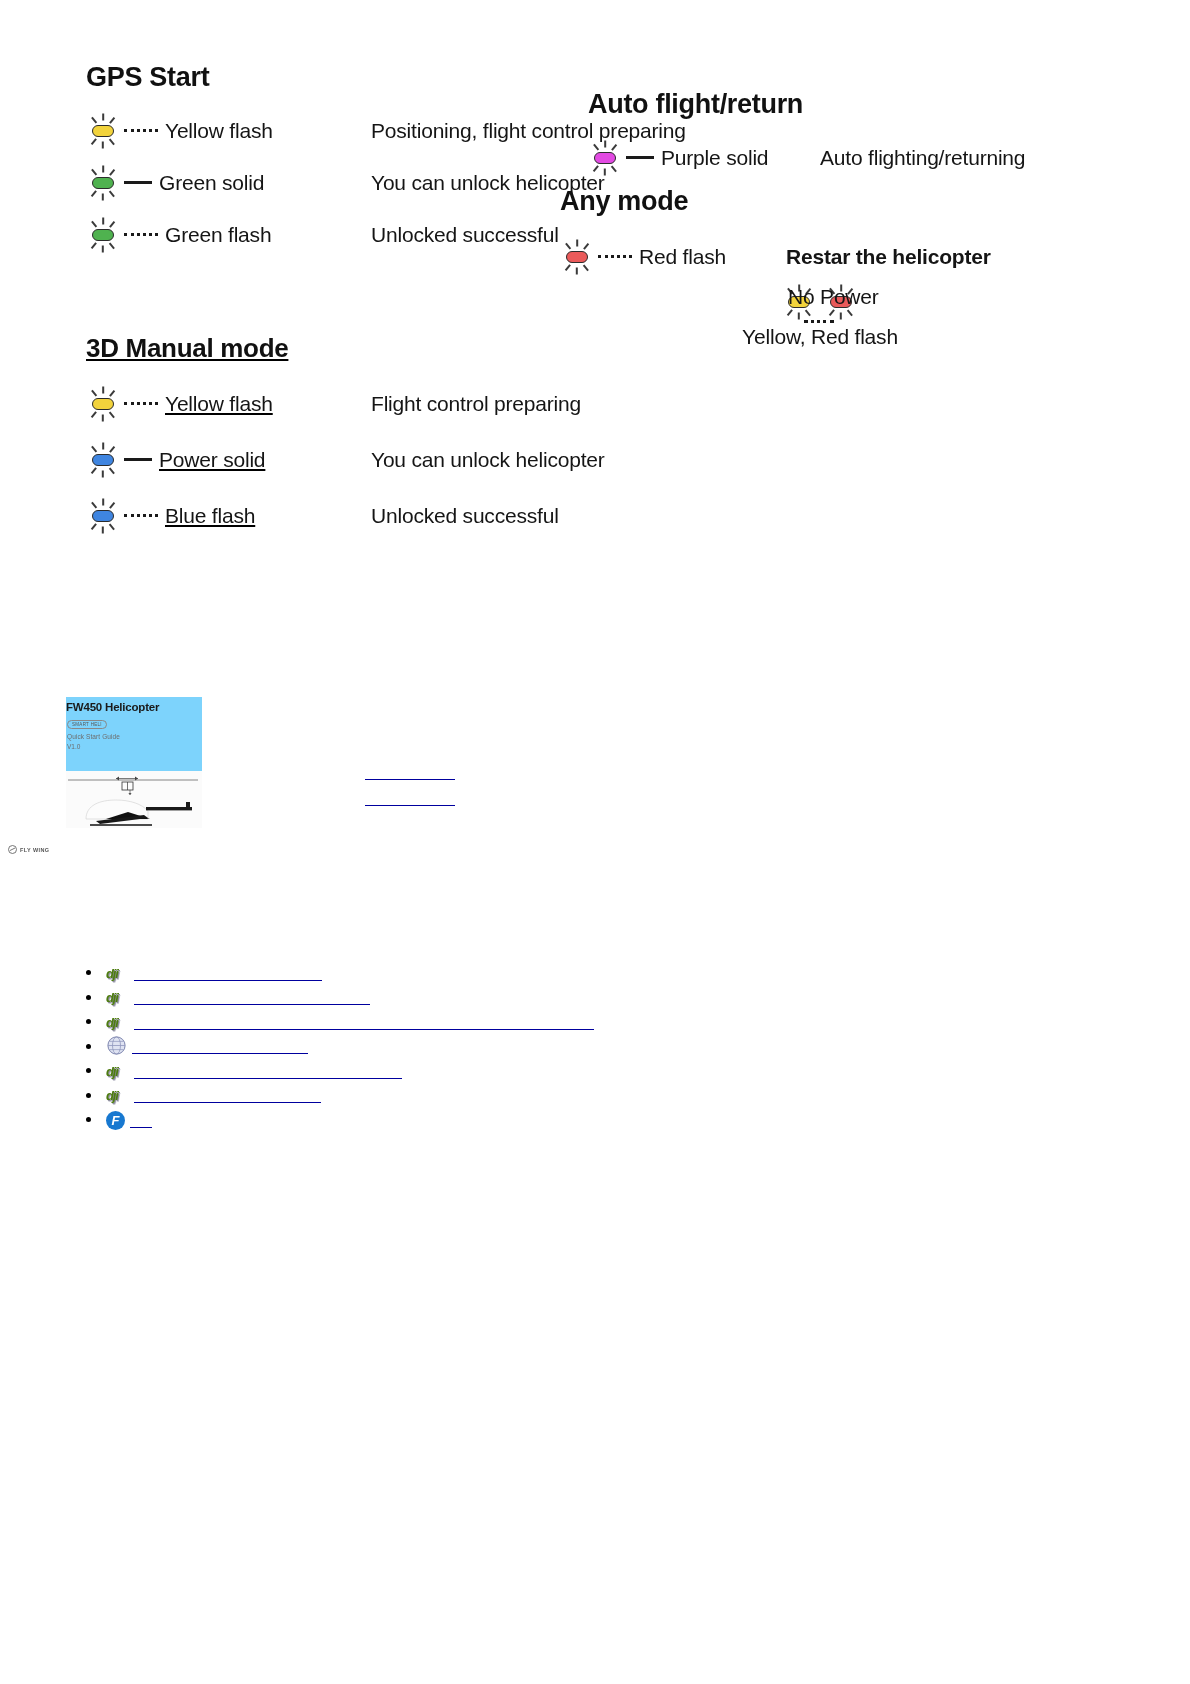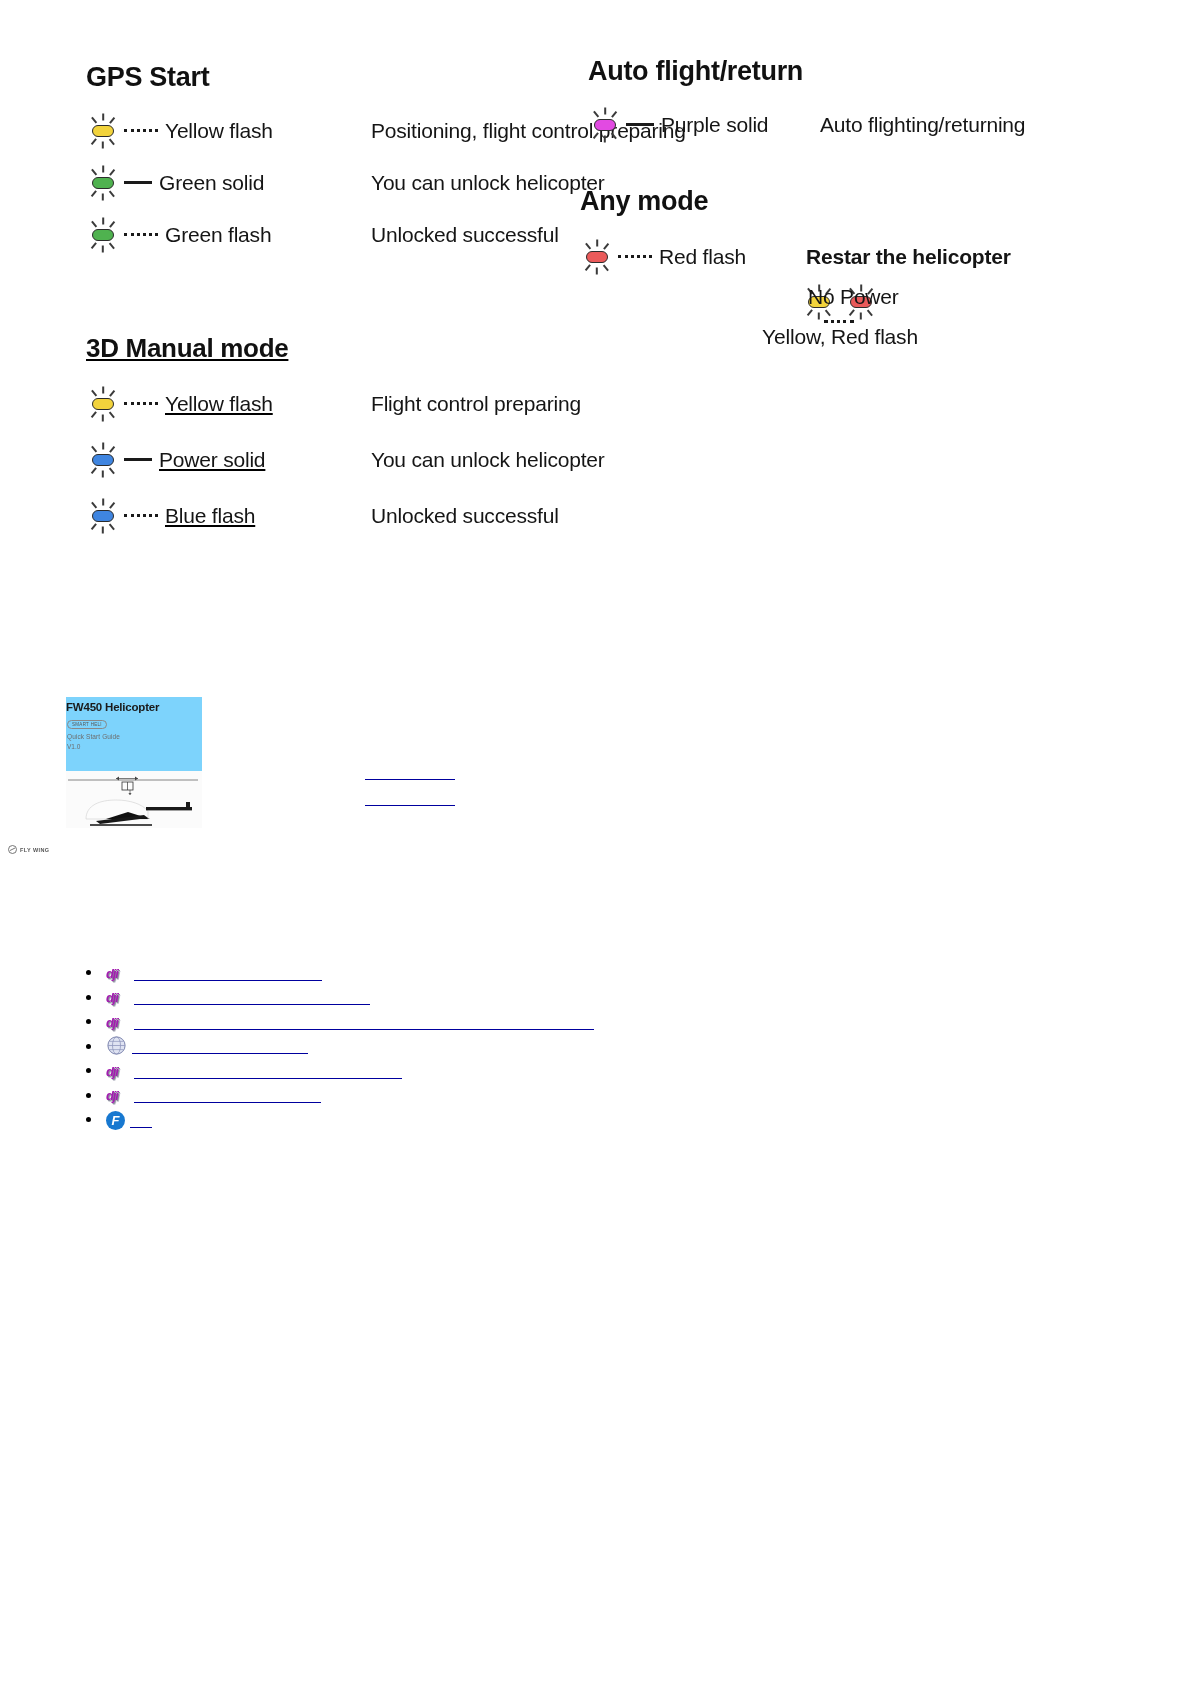--- a/index.html
+++ b/index.html
@@ -14,21 +14,21 @@
     font-family: "Liberation Sans", sans-serif;
     color: #000000;
     overflow: hidden;
   }
 
   
   .legend-col {
     position: absolute;
   }
   .col-left  { left: 86px;  top: 62px;  width: 500px; }
-  .col-right { left: 588px; top: 56px;  width: 520px; }
+  .col-right { left: 588px; top: 89px;  width: 520px; }
 
   .section-title {
     font-weight: bold;
     font-size: 27px;
     letter-spacing: -0.3px;
     color: #111;
     margin: 0 0 12px 0;
     white-space: nowrap;
   }
   .section-title.sub { font-size: 26px; }
@@ -219,21 +219,21 @@
   .icon-dji {
     flex: 0 0 auto;
     width: 24px; height: 19px;
     position: relative;
     margin-right: 4px;
     font-style: italic;
     font-weight: bold;
     font-size: 13px;
     line-height: 19px;
     letter-spacing: -1.2px;
-    color: #a21caf;
+    color: #4d7c0f;
     text-shadow: 1px 1px 0 #8e8e9e, 1.5px 1.5px 0 #cfcfd8;
     overflow: hidden;
   }
   
   .icon-globe {
     flex: 0 0 auto;
     width: 21px; height: 21px;
     margin-right: 5px;
     position: relative;
   }
@@ -377,21 +377,21 @@
         <span class="ray r5"></span>
         <span class="ray r6"></span>
       <span class="led-bulb led-purple"></span>
     </span>
     <span class="connector conn-solid"></span>
     <span class="led-label">Purple solid</span>
     <span class="led-desc" style="left:232px;">Auto flighting/returning</span>
   </div>
 </div>
 
-<div class="legend-col" style="left:580px; top:186px; width:520px;">
+<div class="legend-col" style="left:560px; top:186px; width:520px;">
 
   <h2 class="section-title">Any mode</h2>
 
   <div class="led-row row-rel" style="height:56px;">
     <span class="led-wrap">
       <span class="ray r1"></span>
         <span class="ray r2"></span>
         <span class="ray r3"></span>
       <span class="ray r4"></span>
         <span class="ray r5"></span>

